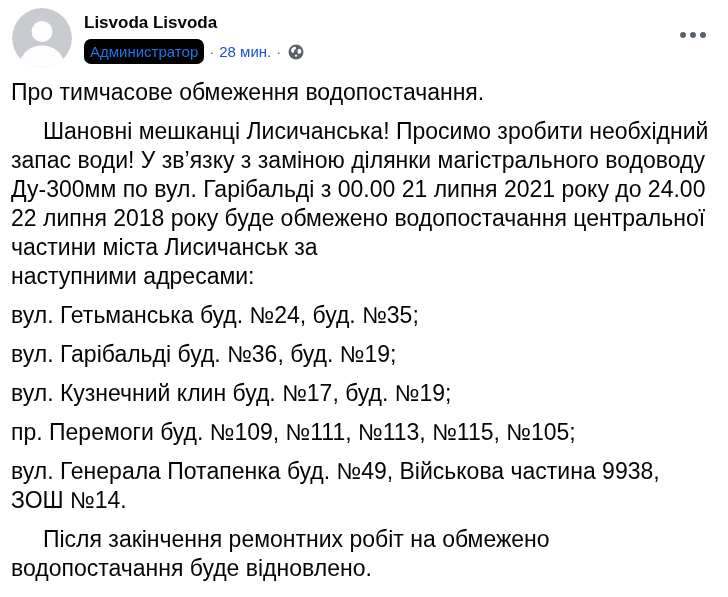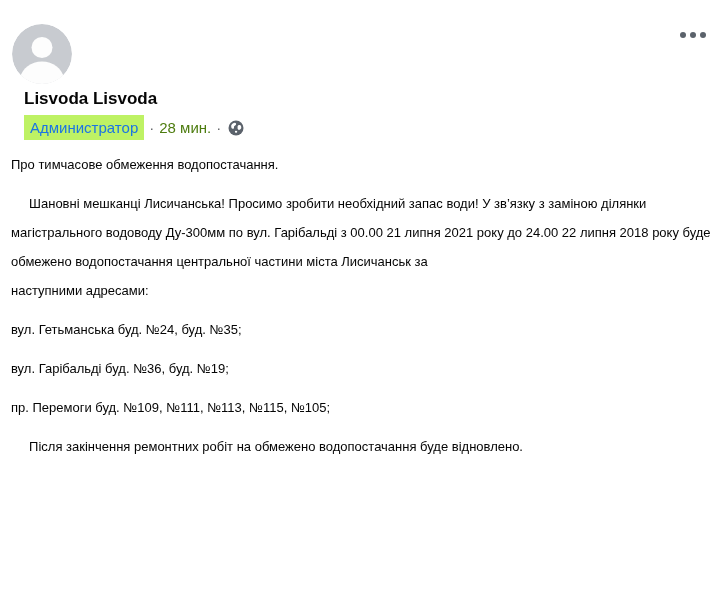--- a/index.html
+++ b/index.html
@@ -6,50 +6,50 @@
   body {
     width: 728px; height: 597px;
     background: #ffffff;
     font-family: "Liberation Sans", "DejaVu Sans", sans-serif;
     overflow: hidden;
     -webkit-font-smoothing: antialiased;
   }
   .post { position: relative; width: 100%; height: 100%; background: #ffffff; }
 
   
-  .header { position: relative; display: flex; padding: 24px 16px 4px 12px; flex-direction: column; }
+  .header { position: relative; display: flex; padding: 8px 16px 4px 12px; }
   .avatar {
     flex: 0 0 60px; width: 60px; height: 60px;
     border-radius: 50%; overflow: hidden; cursor: pointer;
   }
   .header-text { margin-left: 12px; min-width: 0; }
   .author {
     font-size: 17px; font-weight: 700; color: #050505;
     line-height: 21px; margin-top: 4px; cursor: pointer;
   }
   .meta { display: flex; align-items: center; margin-top: 6px; font-size: 15px; color: #65676B; }
   .badge {
-    background: #bef264; color: #1B74E4;
-    padding: 3px 6px; border-radius: 0;
+    background: #000000; color: #1B74E4;
+    padding: 3px 6px; border-radius: 7px;
     font-size: 15px; line-height: 19px; white-space: nowrap;
   }
   .dot { margin: 0 5px; color: #65676B; }
-  .time { color: #4d7c0f; text-decoration: none; cursor: pointer; white-space: nowrap; }
+  .time { color: #1d4ed8; text-decoration: none; cursor: pointer; white-space: nowrap; }
   .globe { margin-left: 2px; display: flex; align-items: center; }
   .more-btn {
     position: absolute; right: 18px; top: 24px;
     display: flex; gap: 4px; padding: 8px 4px; cursor: pointer; border-radius: 6px;
   }
   .more-btn i { width: 6px; height: 6px; border-radius: 50%; background: #5B626B; display: block; }
 
   
   .body { padding: 6px 11px 0 11px; }
   .body p {
     margin: 0 0 10px 0;
-    font-size: 13px; line-height: 29px;
+    font-size: 23px; line-height: 29px;
     color: #050505;
     white-space: pre-wrap;
     word-wrap: break-word;
   }
 </style>
 </head>
 <body>
 
 <div class="post">
 
@@ -87,17 +87,19 @@
         <i></i>
     </div>
   </div>
 
   <div class="body">
     <p>Про тимчасове обмеження водопостачання.</p>
     <p>     Шановні мешканці Лисичанська! Просимо зробити необхідний запас води! У зв’язку з заміною ділянки магістрального водоводу Ду-300мм по вул. Гарібальді з 00.00 21 липня 2021 року до 24.00 22 липня 2018 року буде обмежено водопостачання центральної частини міста Лисичанськ за
 наступними адресами:</p>
     <p>вул. Гетьманська буд. №24, буд. №35;</p>
     <p>вул. Гарібальді буд. №36, буд. №19;</p>
+    <p>вул. Кузнечний клин буд. №17, буд. №19;</p>
     <p>пр. Перемоги буд. №109, №111, №113, №115, №105;</p>
+    <p>вул. Генерала Потапенка буд. №49, Військова частина 9938, ЗОШ №14.</p>
     <p>     Після закінчення ремонтних робіт на обмежено водопостачання буде відновлено.</p>
   </div>
 
 </div>
 
 </body></html>

